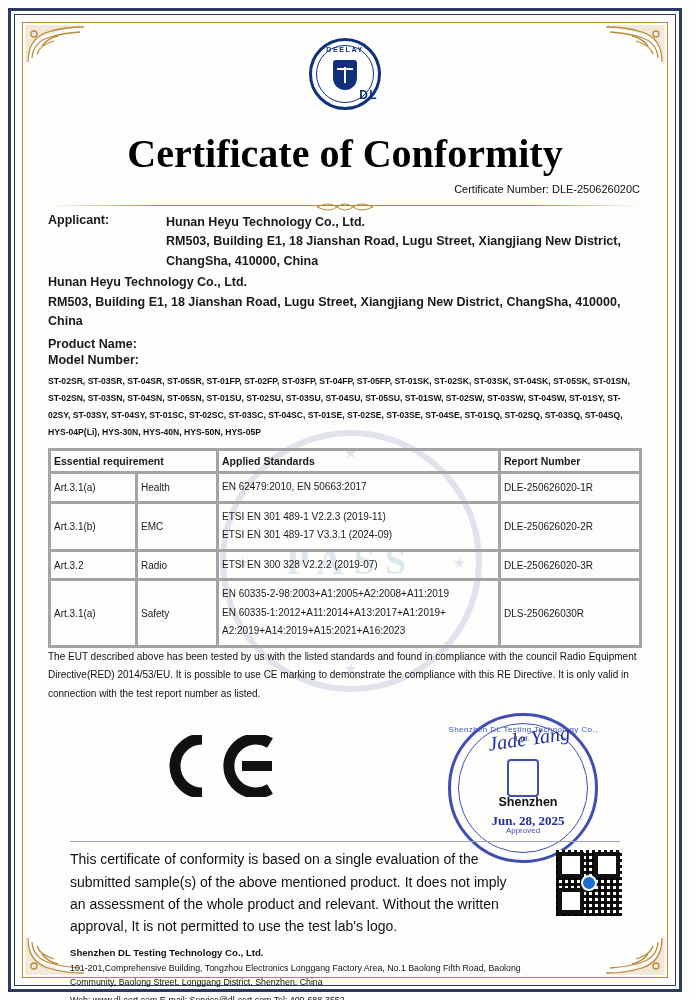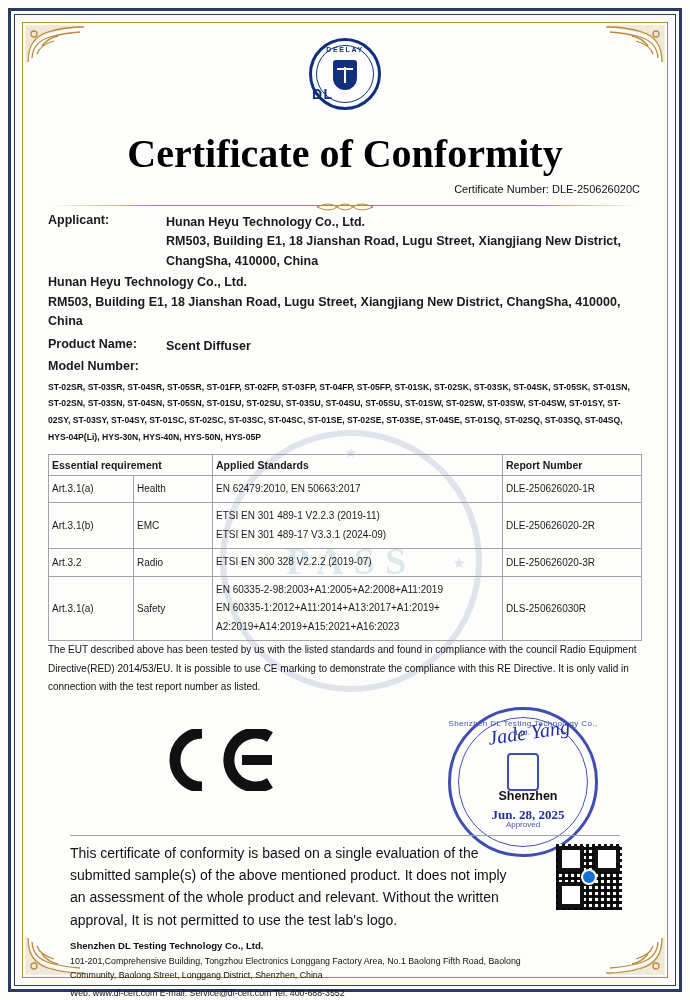--- a/index.html
+++ b/index.html
@@ -59,22 +59,22 @@
   .logo .ring{
     position:absolute;left:4px;top:4px;right:4px;bottom:4px;
     border:1px solid #10307e;border-radius:50%;
   }
   .logo .arc-top{
     position:absolute;top:5px;left:0;right:0;text-align:center;
     font-size:7px;letter-spacing:1.6px;color:#10307e;font-weight:bold;
     font-family:"Liberation Sans", sans-serif;
   }
   .logo .arc-bot{
-    position:absolute;bottom:5px;left:0;right:0;text-align:left;
-    font-size:14px;letter-spacing:1.4px;color:#10307e;font-weight:bold;
+    position:absolute;bottom:5px;left:0;right:0;text-align:right;
+    font-size:12px;letter-spacing:1.4px;color:#10307e;font-weight:bold;
     font-family:"Liberation Sans", sans-serif;
   }
   .logo .shield{
     width:24px;height:30px;
     background:#10307e;
     border-radius:3px 3px 12px 12px;
     position:relative;
     display:flex;align-items:center;justify-content:center;
     margin-top:1px;
   }
@@ -163,21 +163,21 @@
   }
 
   table.req{
     width:100%;
     border-collapse:collapse;
     margin-top:8px;
     font-family:"Liberation Sans", sans-serif;
     position:relative;z-index:2;
   }
   table.req th, table.req td{
-    border:1px solid #a3a3a3;
+    border:3px solid #a3a3a3;
     padding:4px 3px;
     font-size:10px;
     vertical-align:middle;
     background:transparent;
   }
   table.req th{
     font-weight:bold;
     text-align:left;
     font-size:10.5px;
   }
@@ -385,21 +385,20 @@
 
       <div class="field-row">
         <div class="field-value">
           <div>Hunan Heyu Technology Co., Ltd.</div>
           <div class="addr">RM503, Building E1, 18 Jianshan Road, Lugu Street, Xiangjiang New District, ChangSha, 410000, China</div>
         </div>
       </div>
 
       <div class="field-row" style="margin-top:6px;">
         <div class="field-label">Product Name:</div>
-        <div class="field-value">Scent Diffuser</div>
       </div>
 
       <div class="field-row">
         <div class="field-label">Model Number:</div>
       </div>
 
       <div class="models">ST-02SR, ST-03SR, ST-04SR, ST-05SR, ST-01FP, ST-02FP, ST-03FP, ST-04FP, ST-05FP, ST-01SK, ST-02SK, ST-03SK, ST-04SK, ST-05SK, ST-01SN, ST-02SN, ST-03SN, ST-04SN, ST-05SN, ST-01SU, ST-02SU, ST-03SU, ST-04SU, ST-05SU, ST-01SW, ST-02SW, ST-03SW, ST-04SW, ST-01SY, ST-02SY, ST-03SY, ST-04SY, ST-01SC, ST-02SC, ST-03SC, ST-04SC, ST-01SE, ST-02SE, ST-03SE, ST-04SE, ST-01SQ, ST-02SQ, ST-03SQ, ST-04SQ, HYS-04P(Li), HYS-30N, HYS-40N, HYS-50N, HYS-05P</div>
 
       <table class="req">
         <thead>

